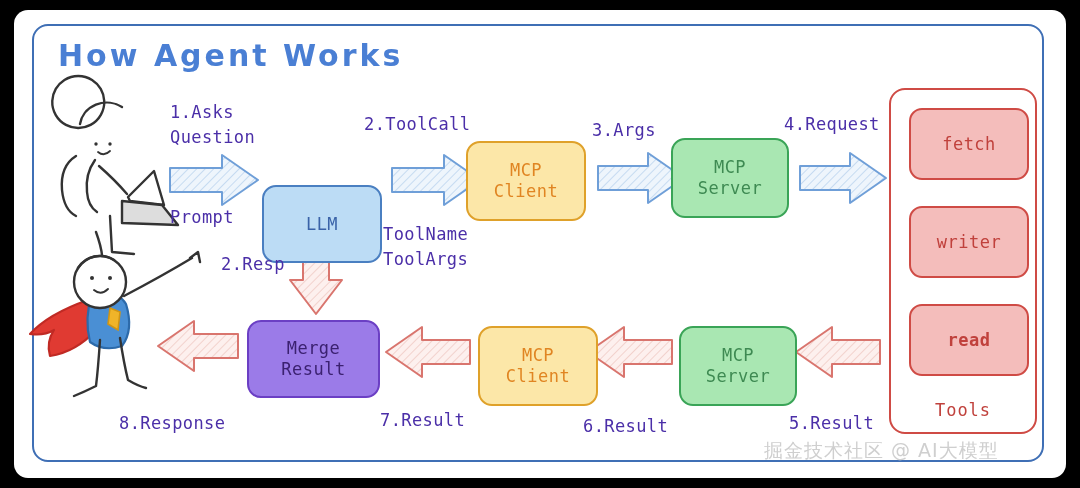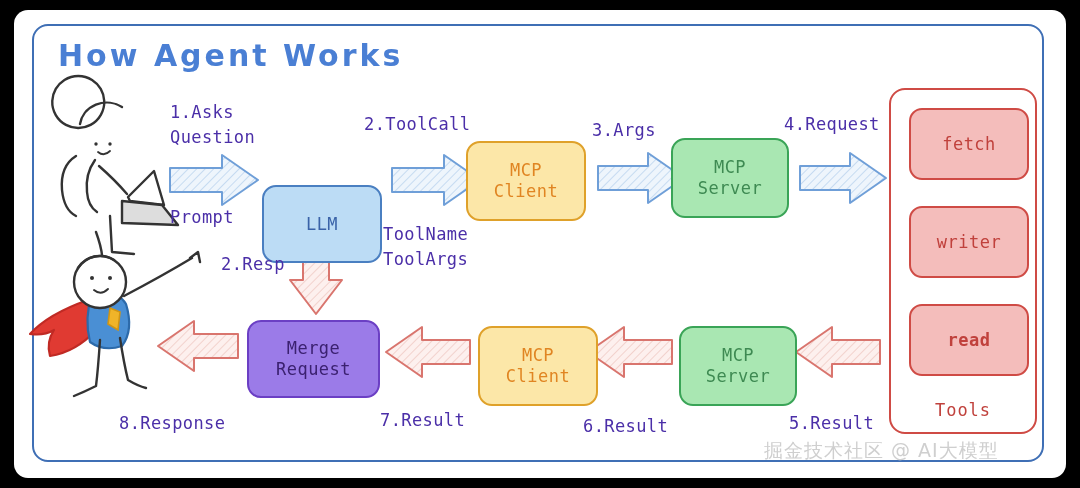--- a/index.html
+++ b/index.html
@@ -159,21 +159,21 @@
     <span>Client</span>
   </div>
 
   <div class="node n-mcps1">
     <span>MCP</span>
     <span>Server</span>
   </div>
 
   <div class="node n-merge">
     <span>Merge</span>
-    <span>Request</span>
+    <span>Result</span>
   </div>
 
   <div class="node n-mcpc2">
     <span>MCP</span>
     <span>Client</span>
   </div>
 
   <div class="node n-mcps2">
     <span>MCP</span>
     <span>Server</span>

